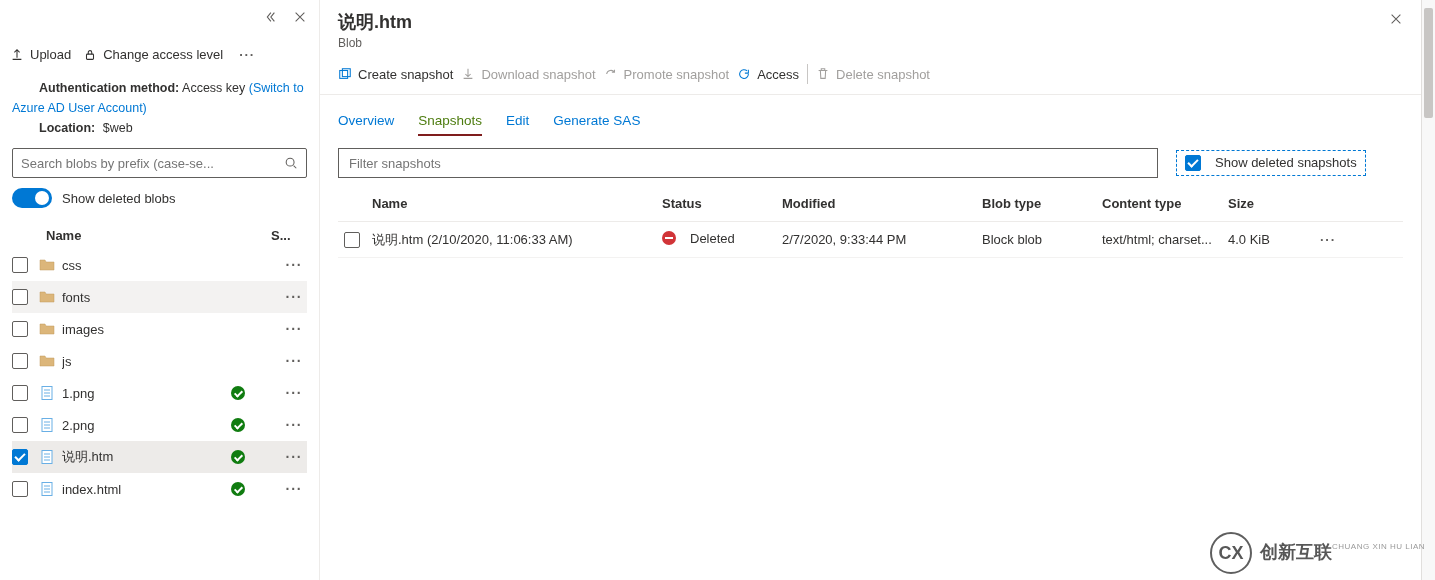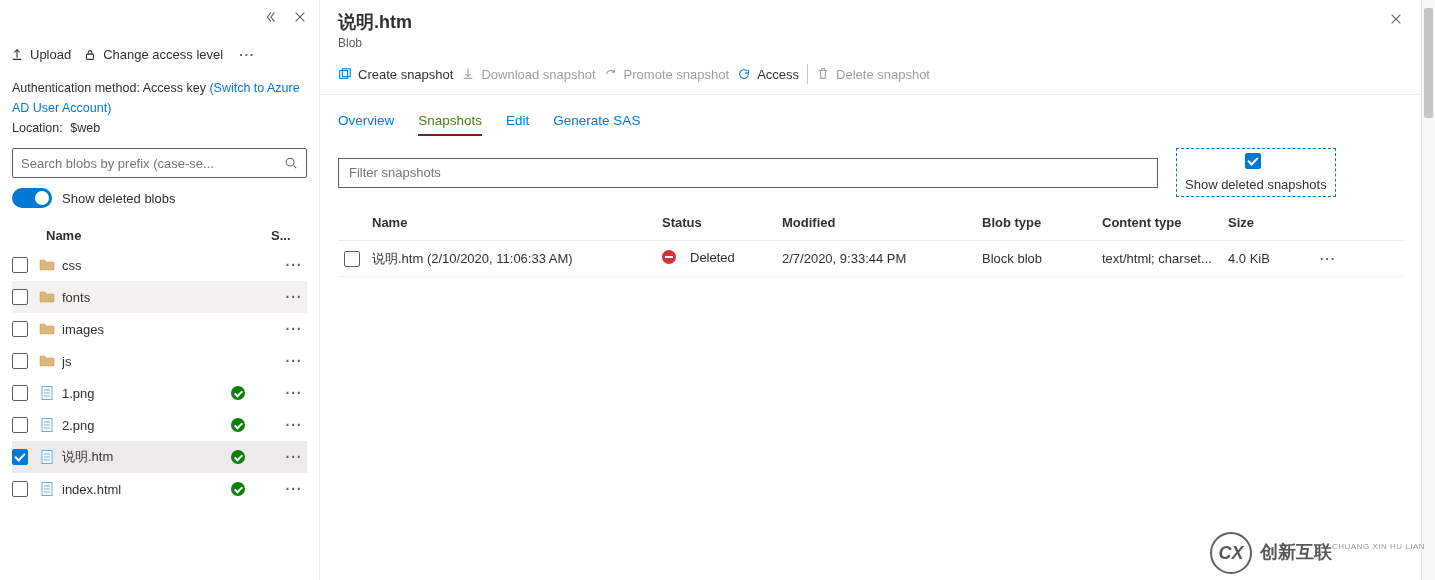--- a/index.html
+++ b/index.html
@@ -5,21 +5,21 @@
 * { box-sizing: border-box; margin: 0; padding: 0; }
 body { font-family: "Segoe UI", -apple-system, BlinkMacSystemFont, sans-serif; font-size: 13px; color: #323130; background: #fff; width: 1435px; height: 580px; overflow: hidden; position: relative; }
 .app { display: flex; width: 100%; height: 100%; }
 .left-panel { width: 320px; border-right: 1px solid #edebe9; display: flex; flex-direction: column; position: relative; }
 .left-top-controls { display: flex; justify-content: flex-end; align-items: center; height: 36px; padding: 0 12px; gap: 16px; }
 .left-toolbar { display: flex; align-items: center; height: 38px; padding: 0 10px; gap: 12px; border-bottom: 1px solid transparent; }
 .toolbar-item { display: inline-flex; align-items: center; gap: 6px; cursor: pointer; color: #323130; }
 .toolbar-item svg { width: 14px; height: 14px; }
 .more-dots { cursor: pointer; display: inline-flex; align-items: center; justify-content: center; width: 24px; height: 24px; color: #605e5c; font-weight: bold; letter-spacing: 1px; }
 .left-meta { padding: 4px 12px 10px 12px; font-size: 12.5px; line-height: 20px; }
-.left-meta .label { font-weight: 400; }
+.left-meta .label { font-weight: 700; margin-left: 27px; }
 .link { color: #0078d4; cursor: pointer; }
 .search-box { margin: 0 12px; display: flex; align-items: center; border: 1px solid #605e5c; border-radius: 2px; height: 30px; padding: 0 8px; color: #605e5c; }
 .search-box input { border: none; outline: none; width: 100%; font-size: 13px; color: #605e5c; background: transparent; }
 .search-box svg { width: 14px; height: 14px; flex-shrink: 0; }
 .toggle-row { display: flex; align-items: center; gap: 10px; padding: 10px 12px 14px 12px; }
 .toggle { width: 40px; height: 20px; background: #0078d4; border-radius: 10px; position: relative; cursor: pointer; }
 .toggle::after { content: ""; width: 14px; height: 14px; background: #fff; border-radius: 50%; position: absolute; right: 3px; top: 3px; }
 .blob-list { padding: 0 12px; }
 .blob-header { display: flex; align-items: center; padding: 6px 0; font-weight: 600; font-size: 13px; }
 .blob-header .col-name { flex: 1; padding-left: 34px; }
@@ -46,37 +46,37 @@
 .close-btn { cursor: pointer; font-size: 18px; color: #605e5c; }
 .detail-toolbar { display: flex; align-items: center; padding: 10px 18px; gap: 8px; border-bottom: 1px solid #edebe9; }
 .detail-toolbar .toolbar-item.disabled { color: #a19f9d; cursor: default; }
 .detail-toolbar .divider { width: 1px; height: 20px; background: #c8c6c4; }
 .tabs { display: flex; padding: 0 18px; margin-top: 12px; gap: 24px; }
 .tab { padding: 6px 0; cursor: pointer; color: #0078d4; font-size: 13.5px; }
 .tab.active { color: #4d7c0f; font-weight: 400; border-bottom: 2px solid #7f1d1d; }
 .snap-controls { display: flex; align-items: center; padding: 12px 18px 0 18px; gap: 18px; }
 .filter-input { flex: 1; max-width: 820px; border: 1px solid #605e5c; height: 30px; padding: 0 10px; display: flex; align-items: center; }
 .filter-input input { border: none; outline: none; width: 100%; font-size: 13px; background: transparent; }
-.show-del { display: flex; align-items: center; gap: 8px; border: 1px dashed #0078d4; padding: 4px 8px; flex-direction: column; }
+.show-del { display: flex; align-items: flex-start; gap: 8px; border: 1px dashed #0078d4; padding: 4px 8px; }
 .snap-table { padding: 8px 18px 0 18px; }
 .snap-head, .snap-row { display: flex; align-items: center; height: 36px; border-bottom: 1px solid #f3f2f1; }
 .snap-head { font-weight: 600; border-bottom: 1px solid #edebe9; }
 .sc-chk { width: 34px; display: flex; justify-content: center; }
 .sc-name { flex: 0 0 290px; }
 .sc-status { flex: 0 0 120px; }
 .sc-mod { flex: 0 0 200px; }
 .sc-type { flex: 0 0 120px; }
 .sc-ctype { flex: 0 0 126px; overflow: hidden; text-overflow: ellipsis; white-space: nowrap; }
 .sc-size { flex: 0 0 80px; }
 .sc-more { flex: 0 0 40px; text-align: center; cursor: pointer; color: #605e5c; font-weight: bold; letter-spacing: 1px; }
 .status-del { display: inline-flex; align-items: center; gap: 14px; }
 .status-del-icon { width: 14px; height: 14px; background: #d13438; border-radius: 50%; position: relative; display: inline-block; }
 .status-del-icon::after { content: ""; position: absolute; left: 3px; right: 3px; top: 6px; height: 2px; background: #fff; }
 .watermark { position: absolute; right: 10px; bottom: 6px; display: flex; align-items: center; gap: 8px; opacity: 0.85; color: #3a3a3a; font-size: 13px; }
-.watermark .wm-circle { width: 42px; height: 42px; border: 2px solid #444; border-radius: 50%; display: flex; align-items: center; justify-content: center; font-weight: bold; font-size: 18px; font-style: italic; }
+.watermark .wm-circle { width: 42px; height: 42px; border: 2px solid #444; border-radius: 50%; display: flex; align-items: center; justify-content: center; font-weight: bold; font-size: 18px; }
 .watermark .wm-text { display: flex; flex-direction: row; line-height: 1.1; }
 .watermark .wm-sub { font-size: 8px; letter-spacing: 0.5px; color: #888; }
 </style>
 </head>
 <body>
 
 <div class="app">
   <div class="left-panel">
     <div class="left-top-controls">
       <span style="cursor:pointer;">

